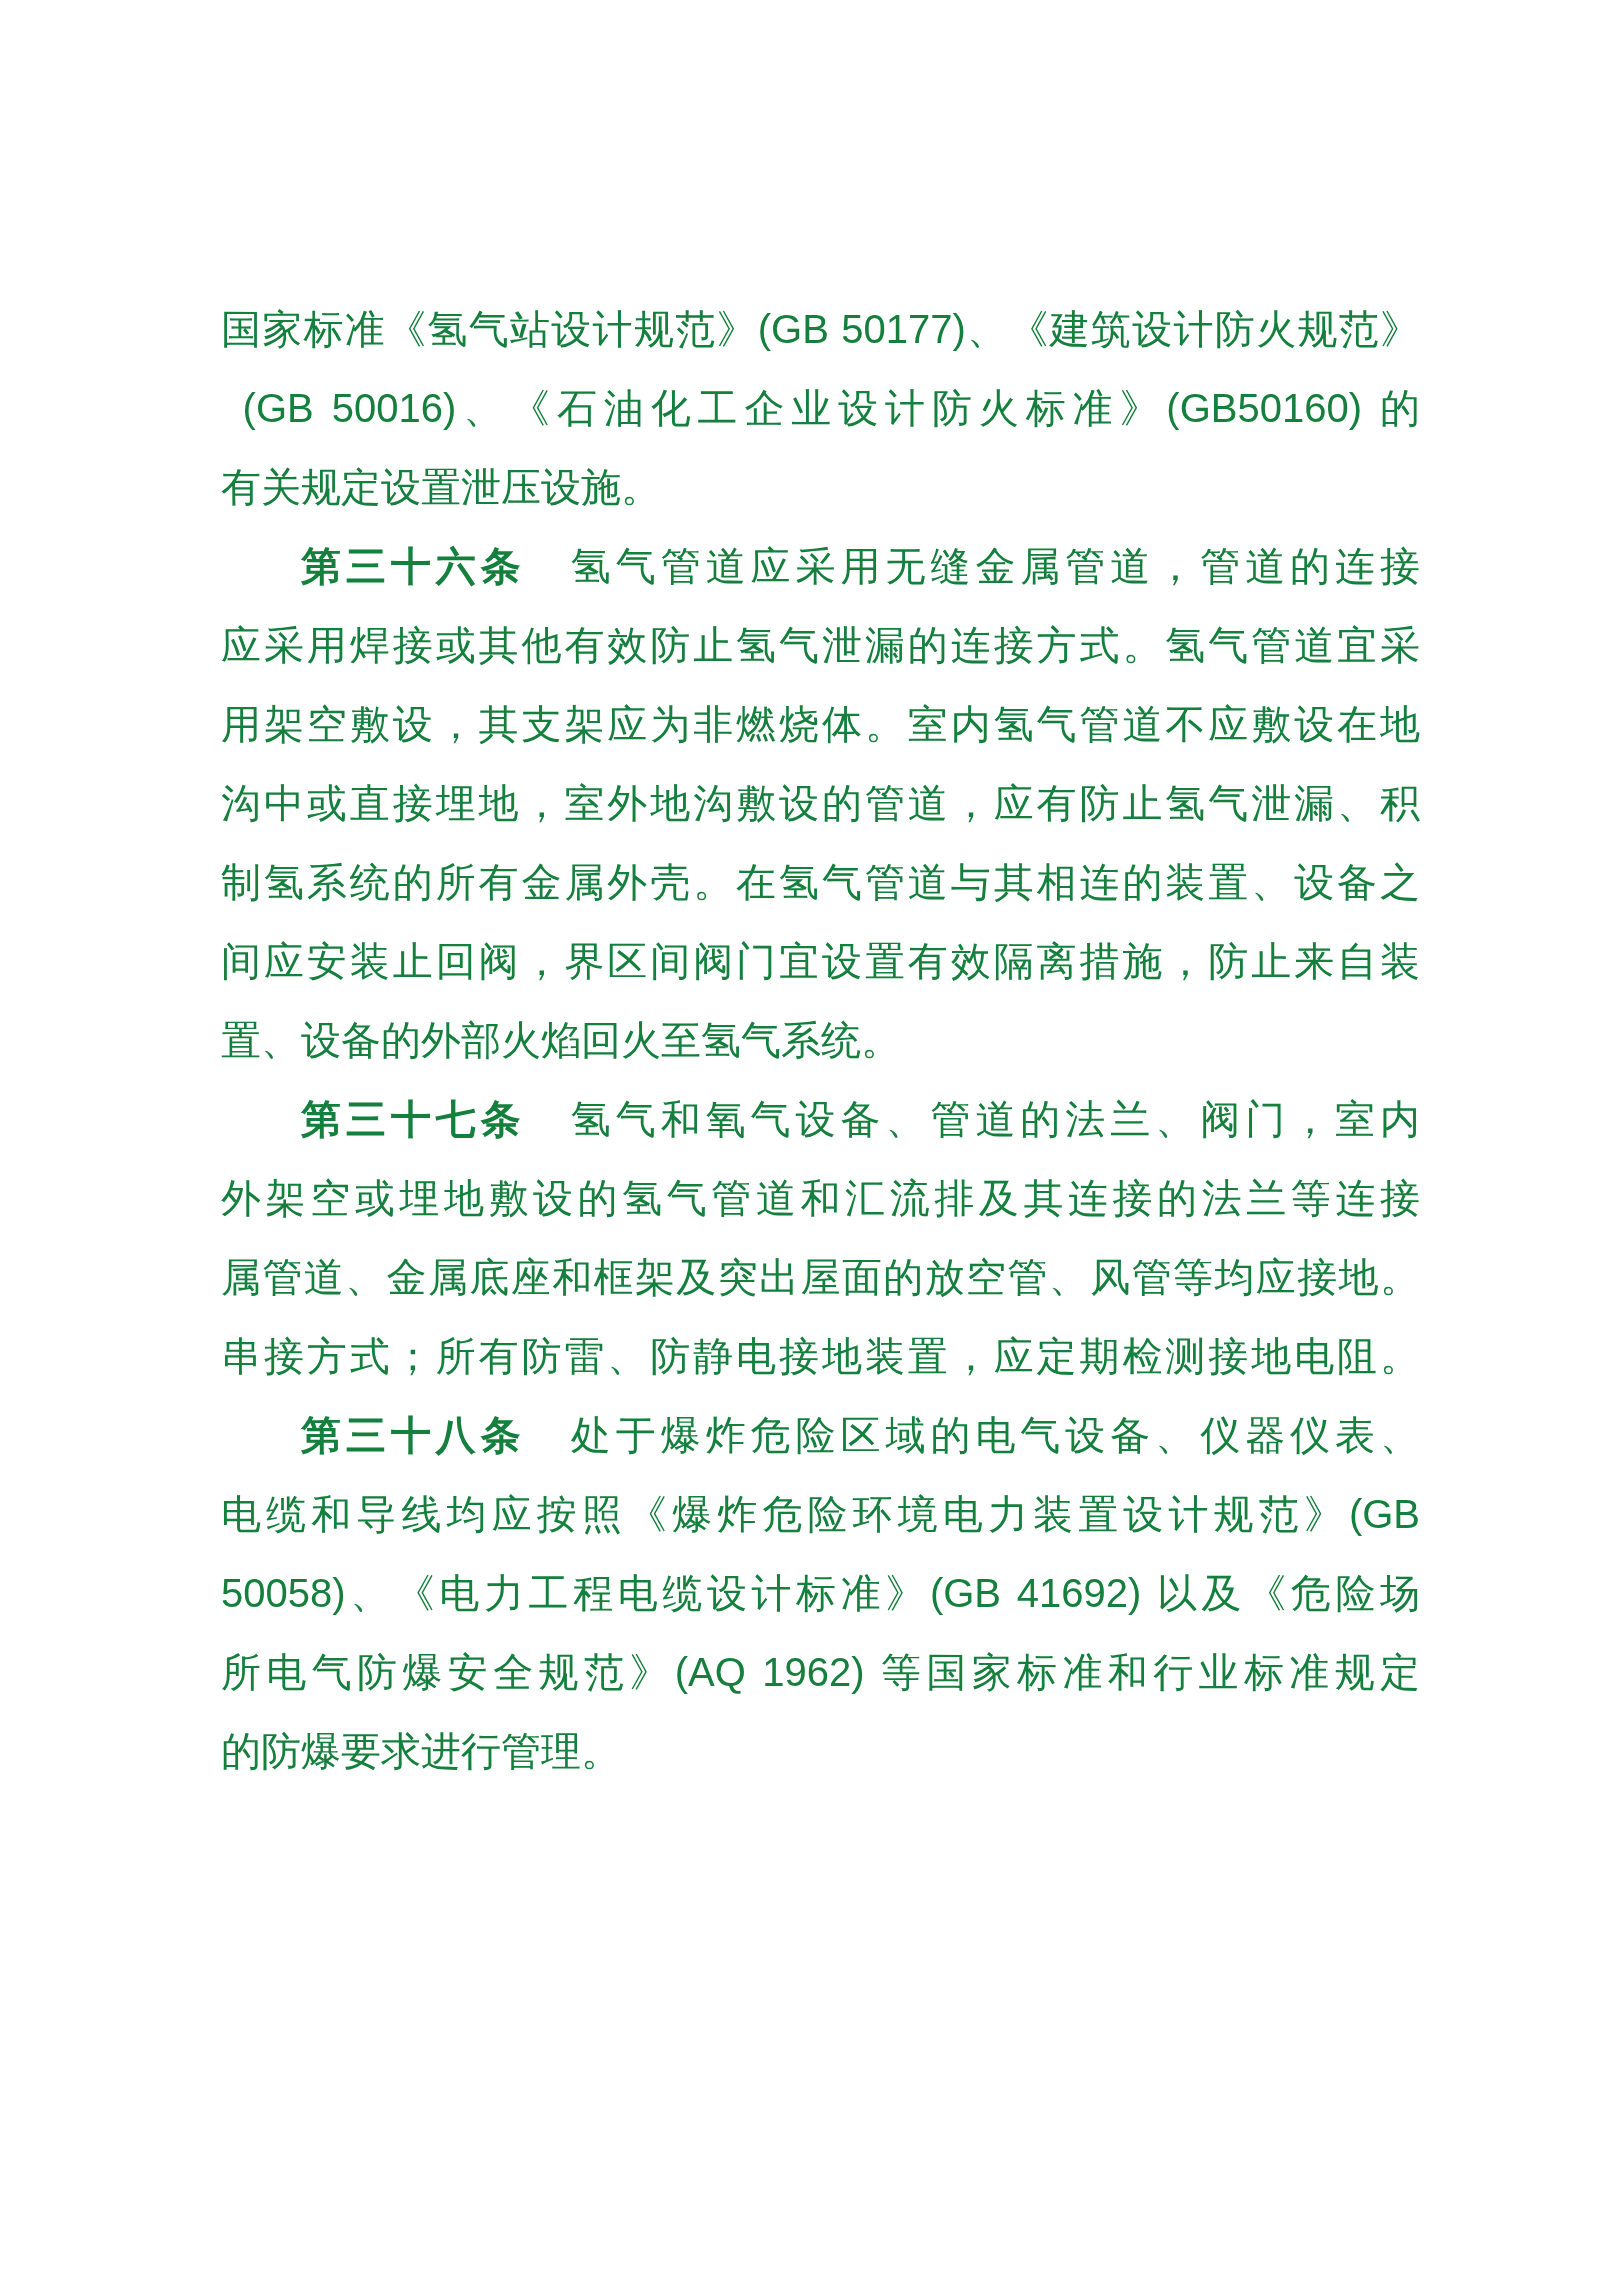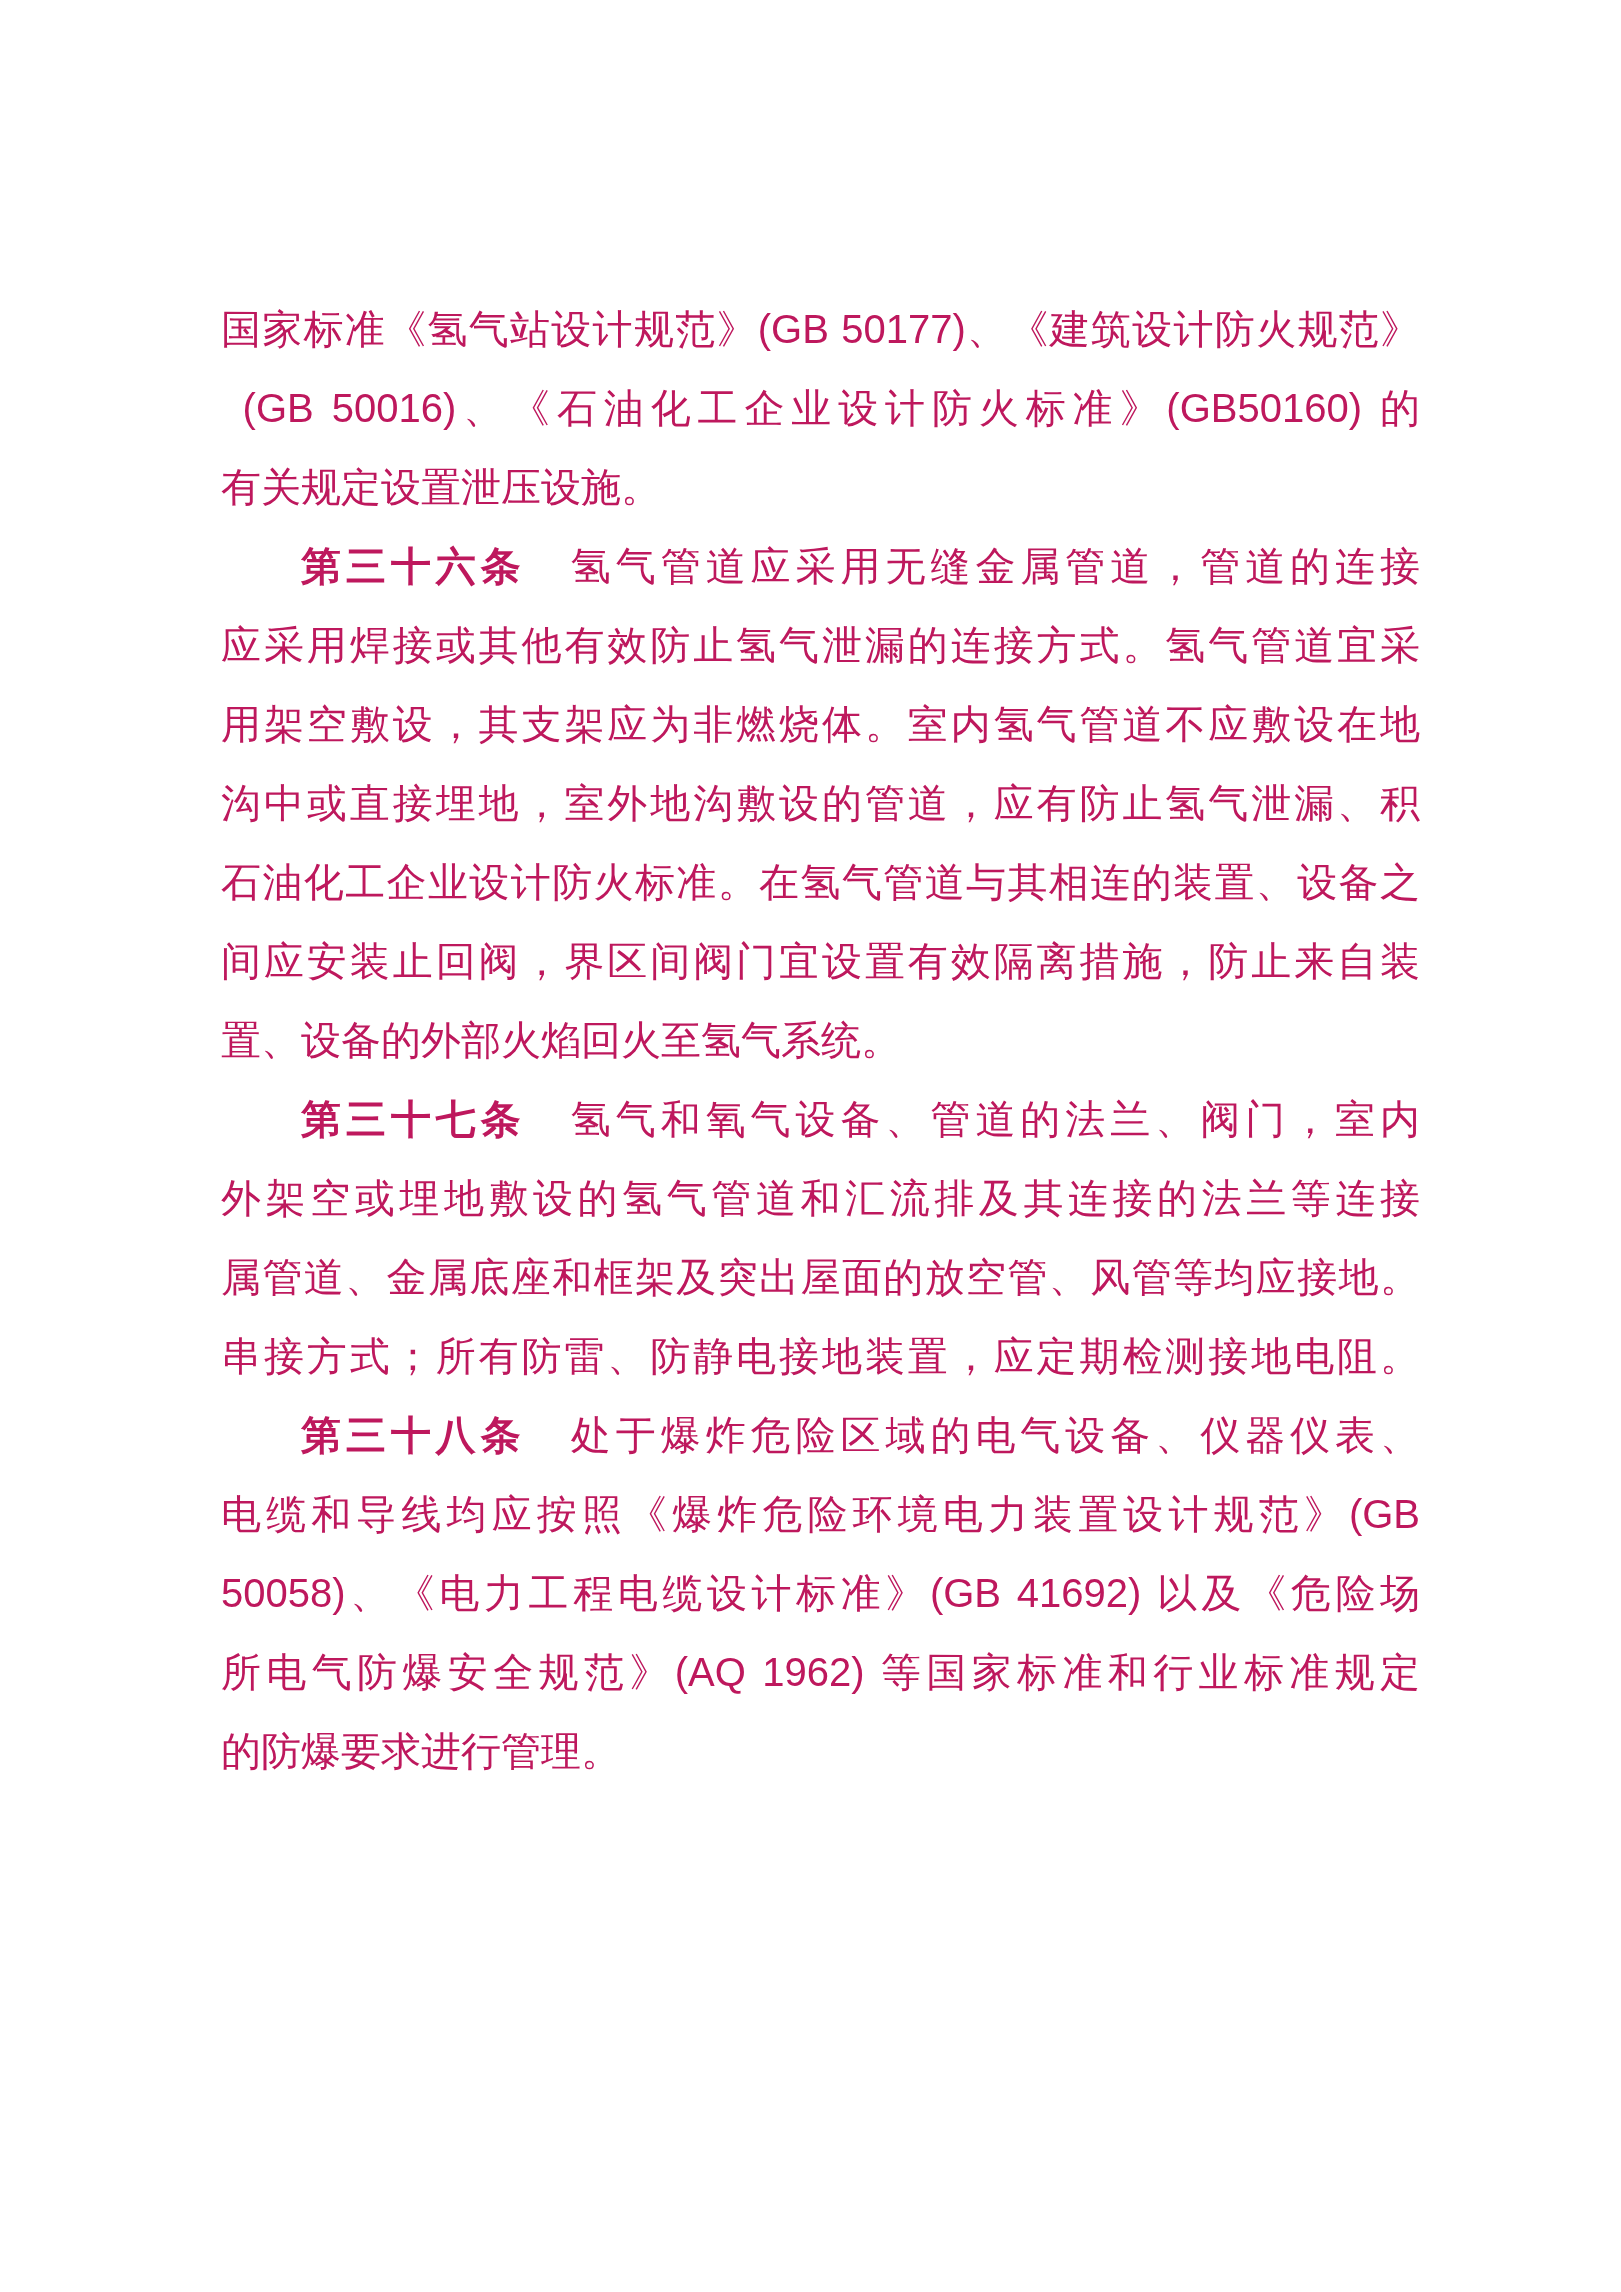--- a/index.html
+++ b/index.html
@@ -20,21 +20,21 @@
     color: #000000;
     overflow: hidden;
   }
   .content {
     position: absolute;
     left: 221px;
     top: 290px;
     width: 1199px;
     font-size: 40px;
     line-height: 79px;
-    color: #be185d;
+    color: #15803d;
   }
   .line {
     height: 79px;
     overflow: hidden;
   }
   
   .j {
     text-align: justify;
     text-align-last: justify;
   }
@@ -63,21 +63,21 @@
   <div class="content">
 
     <div class="line j"><span>国家标准《氢气站设计规范》(GB 50177)、《建筑设计防火规范》</span></div>
     <div class="line j half"><span>(GB 50016)、《石油化工企业设计防火标准》(GB50160) 的</span></div>
     <div class="line l"><span>有关规定设置泄压设施。</span></div>
 
     <div class="line j ind"><span class="bold">第三十六条</span><span>　氢气管道应采用无缝金属管道，管道的连接</span></div>
     <div class="line j"><span>应采用焊接或其他有效防止氢气泄漏的连接方式。氢气管道宜采</span></div>
     <div class="line j"><span>用架空敷设，其支架应为非燃烧体。室内氢气管道不应敷设在地</span></div>
     <div class="line j"><span>沟中或直接埋地，室外地沟敷设的管道，应有防止氢气泄漏、积</span></div>
-    <div class="line j"><span>石油化工企业设计防火标准。在氢气管道与其相连的装置、设备之</span></div>
+    <div class="line j"><span>制氢系统的所有金属外壳。在氢气管道与其相连的装置、设备之</span></div>
     <div class="line j"><span>间应安装止回阀，界区间阀门宜设置有效隔离措施，防止来自装</span></div>
     <div class="line l"><span>置、设备的外部火焰回火至氢气系统。</span></div>
 
     <div class="line j ind"><span class="bold">第三十七条</span><span>　氢气和氧气设备、管道的法兰、阀门，室内</span></div>
     <div class="line j"><span>外架空或埋地敷设的氢气管道和汇流排及其连接的法兰等连接</span></div>
     <div class="line j"><span>属管道、金属底座和框架及突出屋面的放空管、风管等均应接地。</span></div>
     <div class="line j"><span>串接方式；所有防雷、防静电接地装置，应定期检测接地电阻。</span></div>
 
     <div class="line j ind"><span class="bold">第三十八条</span><span>　处于爆炸危险区域的电气设备、仪器仪表、</span></div>
     <div class="line j"><span>电缆和导线均应按照《爆炸危险环境电力装置设计规范》(GB</span></div>

